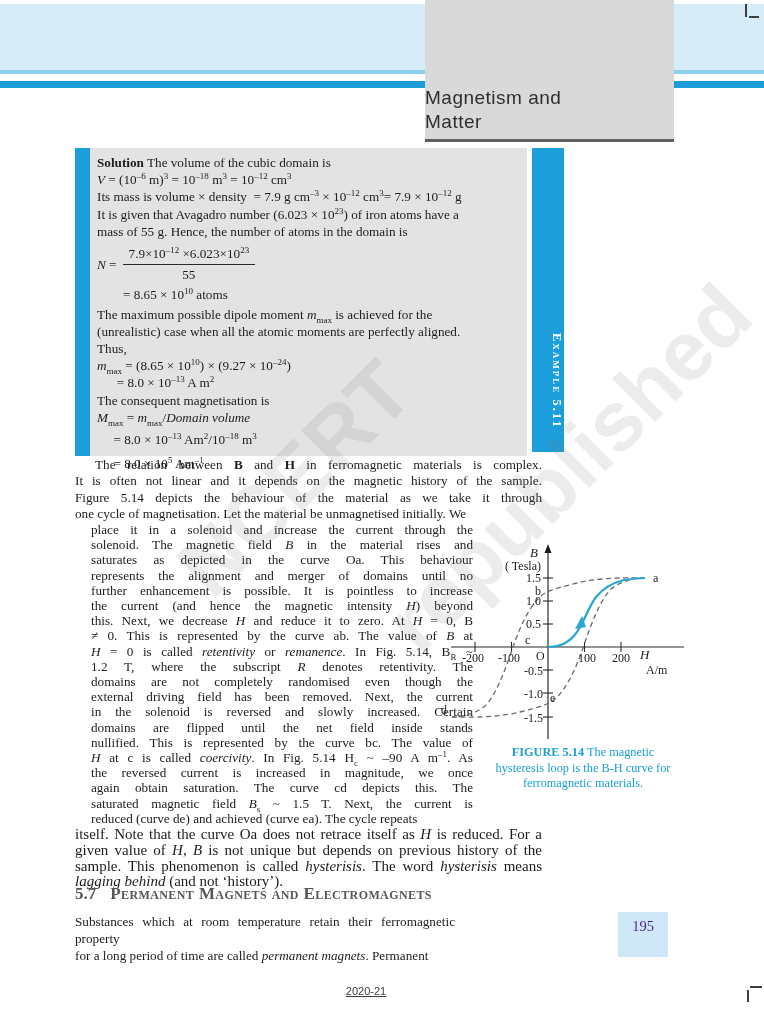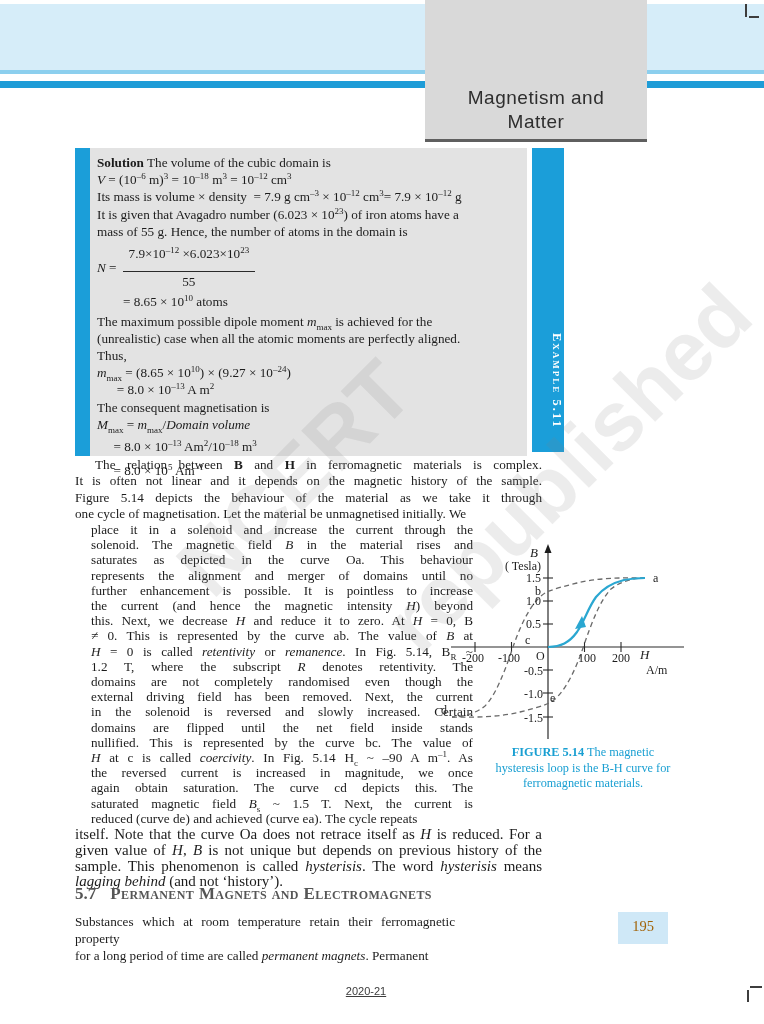--- a/index.html
+++ b/index.html
@@ -3,40 +3,40 @@
 <meta charset="utf-8">
 <style>
   html,body{margin:0;padding:0;background:#ffffff;}
   .page{position:relative;width:764px;height:1024px;background:#ffffff;overflow:hidden;
         font-family:"Liberation Serif", serif;color:#1c1c1c;}
 
   
   .band{position:absolute;left:0;top:4px;width:764px;height:66px;background:#d6edf9;}
   .band-edge{position:absolute;left:0;top:70px;width:764px;height:4px;background:#8ccfee;}
   .blue-rule{position:absolute;left:0;top:81px;width:764px;height:7px;background:#1e9cd7;}
-  .chapter-box{position:absolute;left:425px;top:0;width:222px;height:139px;background:#d9d9d9;
-               border-bottom:3px solid #5f5f5f;z-index:3;text-align:center;}
+  .chapter-box{position:absolute;left:425px;top:0;width:249px;height:139px;background:#d9d9d9;
+               border-bottom:3px solid #5f5f5f;z-index:3;text-align:left;}
   .chapter-box .t{margin-top:86px;font-family:"Liberation Sans", sans-serif;font-size:19px;
                   line-height:24px;color:#2e2e2e;letter-spacing:.5px;}
 
   
   .crop{position:absolute;background:#3d3d3d;}
   .crop-tr-v{left:745px;top:4px;width:2px;height:13px;}
   .crop-tr-h{left:749px;top:16px;width:10px;height:2px;}
   .crop-br-h{left:750px;top:986px;width:12px;height:2px;}
   .crop-br-v{left:747px;top:990px;width:2px;height:12px;}
 
   
   .sol-bar{position:absolute;left:75px;top:148px;width:15px;height:308px;background:#1b9ed9;}
   .sol-box{position:absolute;left:90px;top:148px;width:437px;height:308px;background:#e3e3e3;}
   .sol-content{position:absolute;left:97px;top:154px;width:424px;font-size:13.2px;line-height:17.2px;}
   .sol-content .line{white-space:pre-wrap;}
   .frac-row{margin-top:5px;margin-bottom:2px;display:flex;align-items:center;}
   .frac{display:inline-block;text-align:center;margin-left:6px;vertical-align:middle;}
-  .frac .num{display:block;padding:0 6px 9px 6px;border-bottom:1.2px solid #2a2a2a;}
+  .frac .num{display:block;padding:0 6px 2px 6px;border-bottom:1.2px solid #2a2a2a;}
   .frac .den{display:block;padding-top:1px;}
   .frac-result{margin:3px 0 2px 26px;}
   .sol-lines2 .line:nth-child(8){margin-top:5px;}
   .sol-lines2 .line:nth-child(9){margin-top:7px;}
 
   
   .example-bar{position:absolute;left:532px;top:148px;width:32px;height:304px;background:#1b9ed9;z-index:2;}
   .example-bar .vtxt{position:absolute;bottom:6px;left:0;width:100%;text-align:center;
       writing-mode:vertical-rl;color:#ffffff;font-family:"Liberation Serif", serif;
       font-variant:small-caps;font-weight:bold;font-size:12.5px;letter-spacing:2px;height:130px;}
@@ -58,22 +58,22 @@
   .fig-caption b{color:#199fd2;}
 
   
   .sec-head{position:absolute;left:75px;top:884px;width:560px;color:#565656;
       font-weight:bold;font-size:17px;}
   .sec-head .num{display:inline-block;margin-right:14px;}
   .sec-head .title{font-variant:small-caps;letter-spacing:.4px;}
 
   .block-f{top:914px;width:380px;font-size:13.2px;line-height:16.8px;}
 
-  .page-num{position:absolute;left:618px;top:912px;width:50px;height:32px;background:#cfe8f7;
-      text-align:center;line-height:28px;font-size:14.5px;color:#a16207;}
+  .page-num{position:absolute;left:618px;top:912px;width:50px;height:45px;background:#cfe8f7;
+      text-align:center;line-height:28px;font-size:14.5px;color:#4c1d95;}
   .footer{position:absolute;left:0;top:985px;width:732px;text-align:center;
       font-family:"Liberation Sans", sans-serif;font-size:11px;color:#3c3c3c;text-decoration:underline;}
 
   
   .wm{position:absolute;z-index:6;pointer-events:none;color:#808080;opacity:.14;
       font-family:"Liberation Sans", sans-serif;font-weight:bold;white-space:nowrap;}
   .wm1{left:150px;top:430px;font-size:84px;transform:rotate(-45deg);}
   .wm2{left:330px;top:420px;font-size:84px;transform:rotate(-45deg);}
 
   svg text{font-family:"Liberation Serif", serif;}

